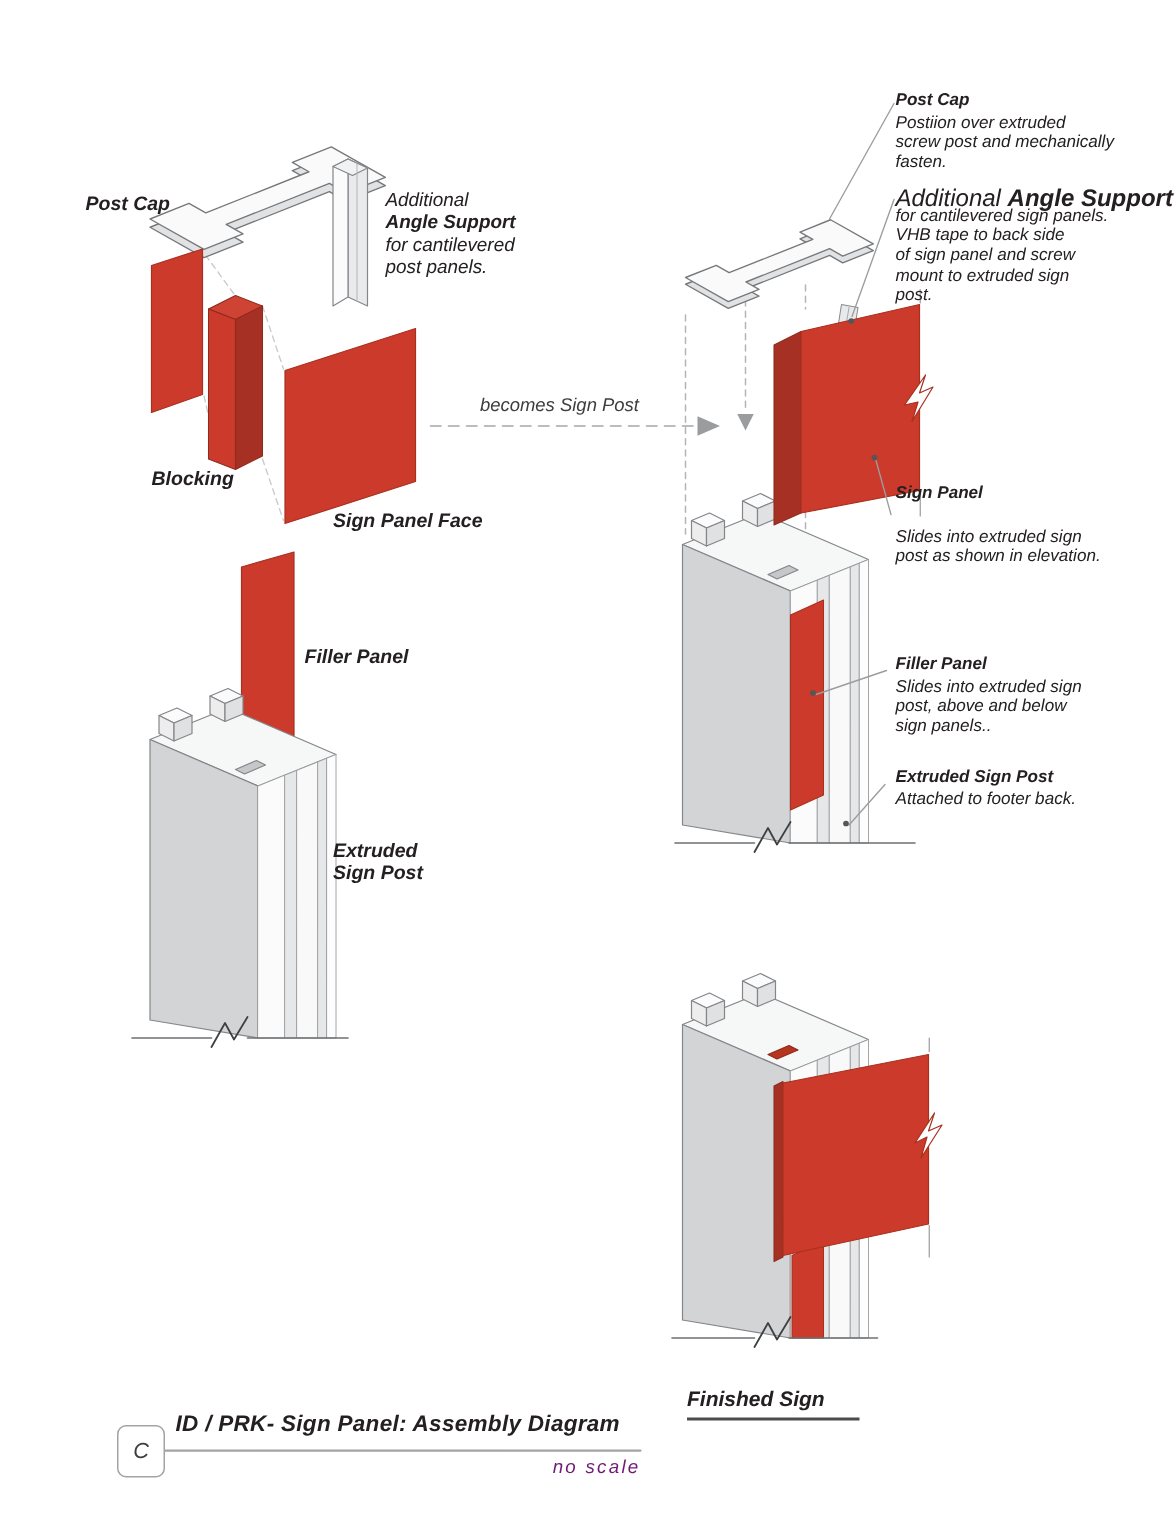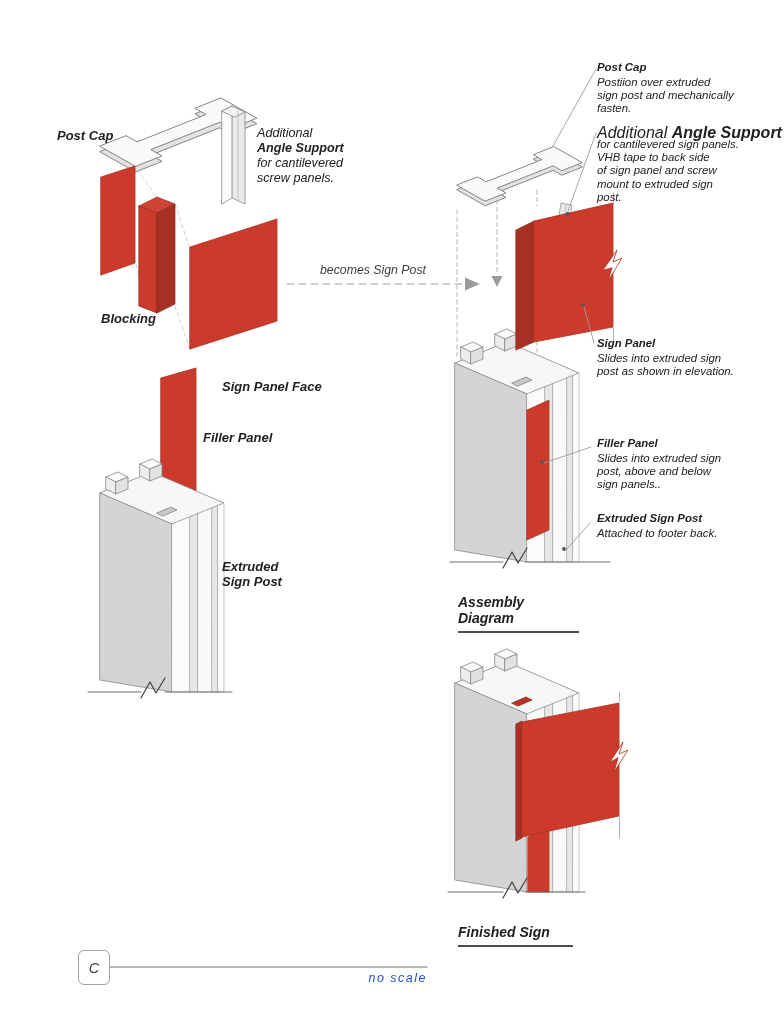--- a/index.html
+++ b/index.html
@@ -7,21 +7,21 @@
          font-family:"Liberation Sans",sans-serif;color:#242021;}
   svg.art{position:absolute;left:0;top:0;}
   .abs{position:absolute;font-style:italic;}
   .lbl{font-size:13px;font-weight:bold;line-height:1.18;}
   .pre{white-space:pre-line;}
   .reg{font-weight:normal;}
   .ann-t{font-size:11.4px;font-weight:bold;line-height:1.16;}
   .ann-b{font-size:11.4px;font-weight:normal;line-height:1.16;white-space:pre-line;}
   .hd{font-size:14px;font-weight:bold;padding-bottom:5px;border-bottom:2px solid #4b4c4e;}
   .ttl{font-size:15px;font-weight:bold;letter-spacing:.2px;}
-  .noscale{font-size:12.5px;letter-spacing:1.5px;color:#1d4ed8;text-align:right;width:120px;}
+  .noscale{font-size:12.5px;letter-spacing:1.5px;color:#701a75;text-align:right;width:120px;}
   .cbox{width:30px;height:33px;border:1.5px solid #a2a3a5;border-radius:6px;background:#fff;
         display:flex;align-items:center;justify-content:center;font-size:14.5px;color:#3c3d3f;}
 </style>
 </head>
 <body>
 
 <div class="sheet">
 
 <svg class="art" width="784" height="1024" viewBox="0 0 784 1024" stroke-linejoin="round" stroke-linecap="round">
 
@@ -193,64 +193,64 @@
 
   <line x1="90" y1="967" x2="427" y2="967" stroke="#a2a3a5" stroke-width="1.5"></line>
 </svg>
 
 <div class="abs lbl" style="left:57px;top:128px;">Post Cap</div>
 
 <div class="abs" style="left:257px;top:126px;font-size:12.6px;line-height:1.18;">
   <div class="reg">Additional</div>
   <div style="font-weight:bold;">Angle Support</div>
   <div class="reg pre">for cantilevered
-screw panels.</div>
+post panels.</div>
 </div>
 
 
 <div class="abs lbl" style="left:101px;top:311px;">Blocking</div>
 
-<div class="abs lbl" style="left:222px;top:339px;margin-top:40px;">Sign Panel Face</div>
+<div class="abs lbl" style="left:222px;top:339px;">Sign Panel Face</div>
 
 <div class="abs" style="left:320px;top:263px;font-size:12.3px;color:#3d3e40;">becomes Sign Post</div>
 
 <div class="abs lbl" style="left:203px;top:430px;">Filler Panel</div>
 
 <div class="abs lbl pre" style="left:222px;top:559px;">Extruded
 Sign Post</div>
 
 
 <div class="abs ann-t" style="left:597px;top:61px;">Post Cap</div>
 <div class="abs ann-b" style="left:597px;top:76px;">Postiion over extruded
-sign post and mechanically
+screw post and mechanically
 fasten.</div>
 
 <div class="abs" style="left:597px;top:124px;font-size:16px;line-height:1.16;">
   <span class="reg">Additional </span><span style="font-weight:bold;">Angle Support</span>
 </div>
 <div class="abs ann-b" style="left:597px;top:138px;">for cantilevered sign panels.
 VHB tape to back side
 of sign panel and screw
 mount to extruded sign
 post.</div>
 
-<div class="abs ann-t" style="left:597px;top:337px;text-align:center;">Sign Panel</div>
+<div class="abs ann-t" style="left:597px;top:323px;text-align:center;">Sign Panel</div>
 <div class="abs ann-b" style="left:597px;top:352px;">Slides into extruded sign
 post as shown in elevation.</div>
 
 <div class="abs ann-t" style="left:597px;top:437px;">Filler Panel</div>
 <div class="abs ann-b" style="left:597px;top:452px;">Slides into extruded sign
 post, above and below
 sign panels..</div>
 
 <div class="abs ann-t" style="left:597px;top:512px;">Extruded Sign Post</div>
 <div class="abs ann-b" style="left:597px;top:527px;">Attached to footer back.</div>
 
-<div class="abs hd" style="left:458px;top:594px;width:121px;">Assembly Diagram</div>
 
 <div class="abs hd" style="left:458px;top:924px;width:115px;">Finished Sign</div>
 
 <div class="abs cbox" style="left:78px;top:950px;">
       <span>C</span>
     </div>
+<div class="abs ttl" style="left:117px;top:941px;">ID / PRK- Sign Panel: Assembly Diagram</div>
 <div class="abs noscale" style="left:307px;top:971px;">no scale</div>
 
 </div>
 
 </body></html>

